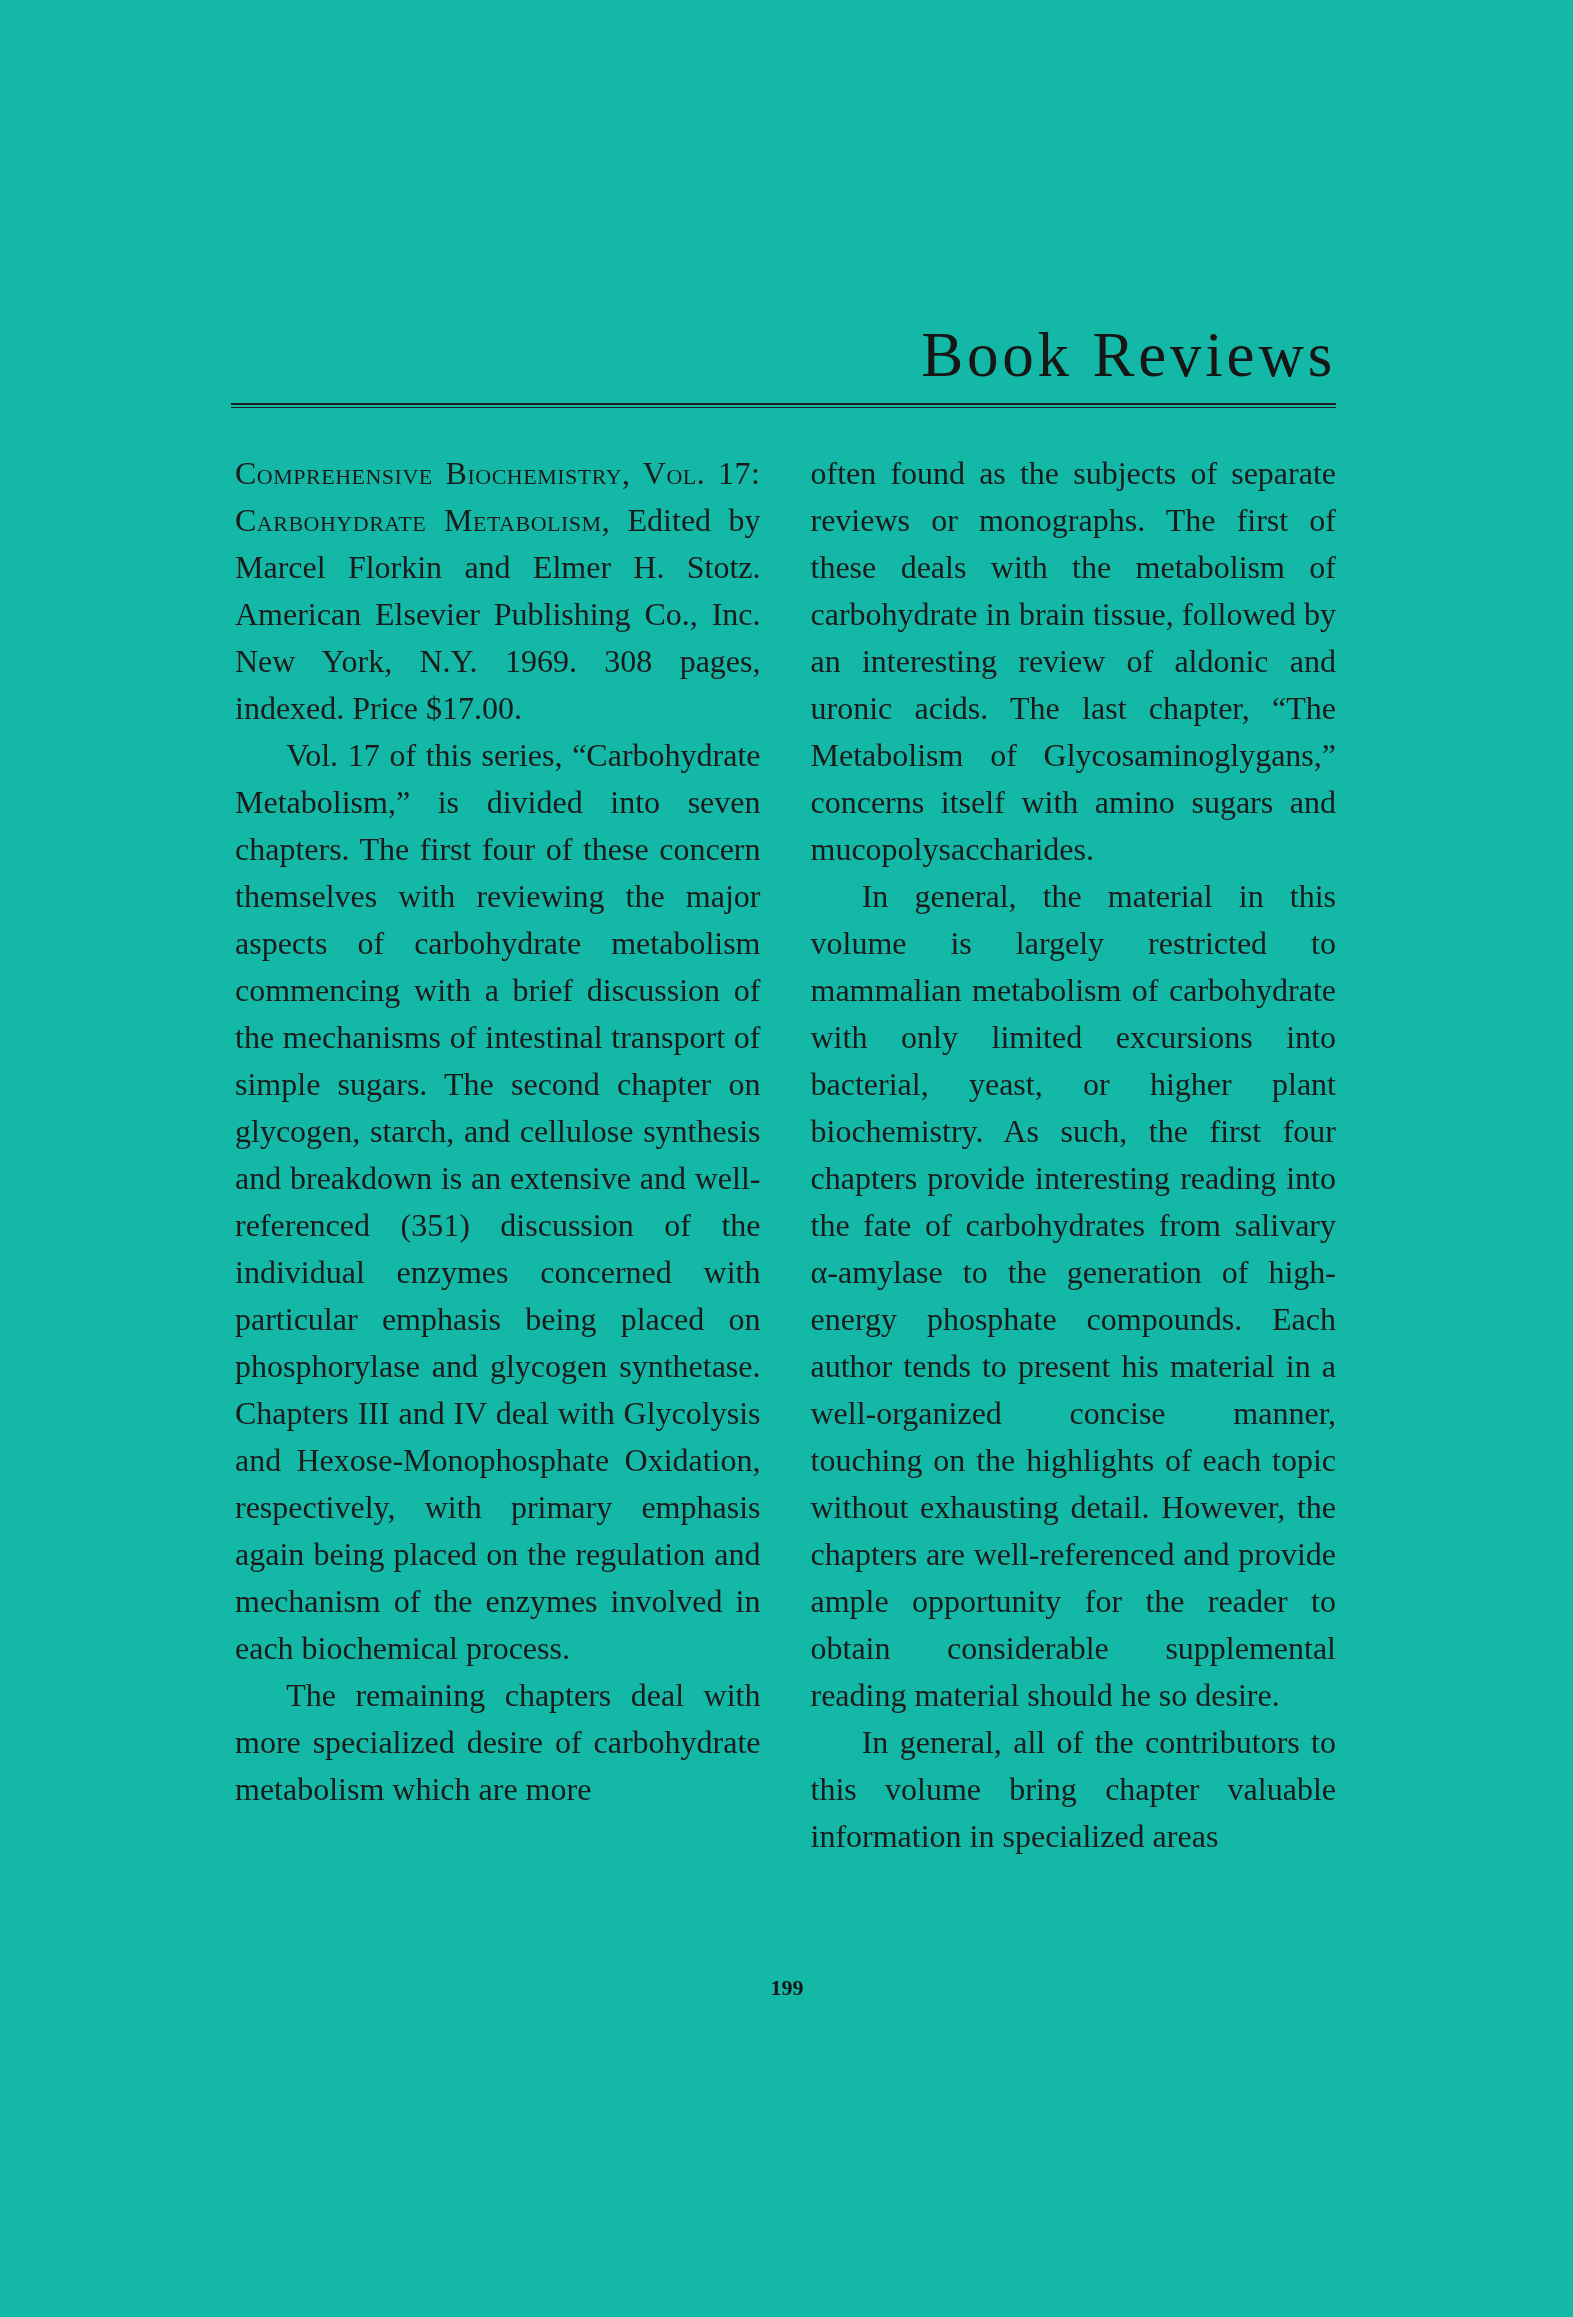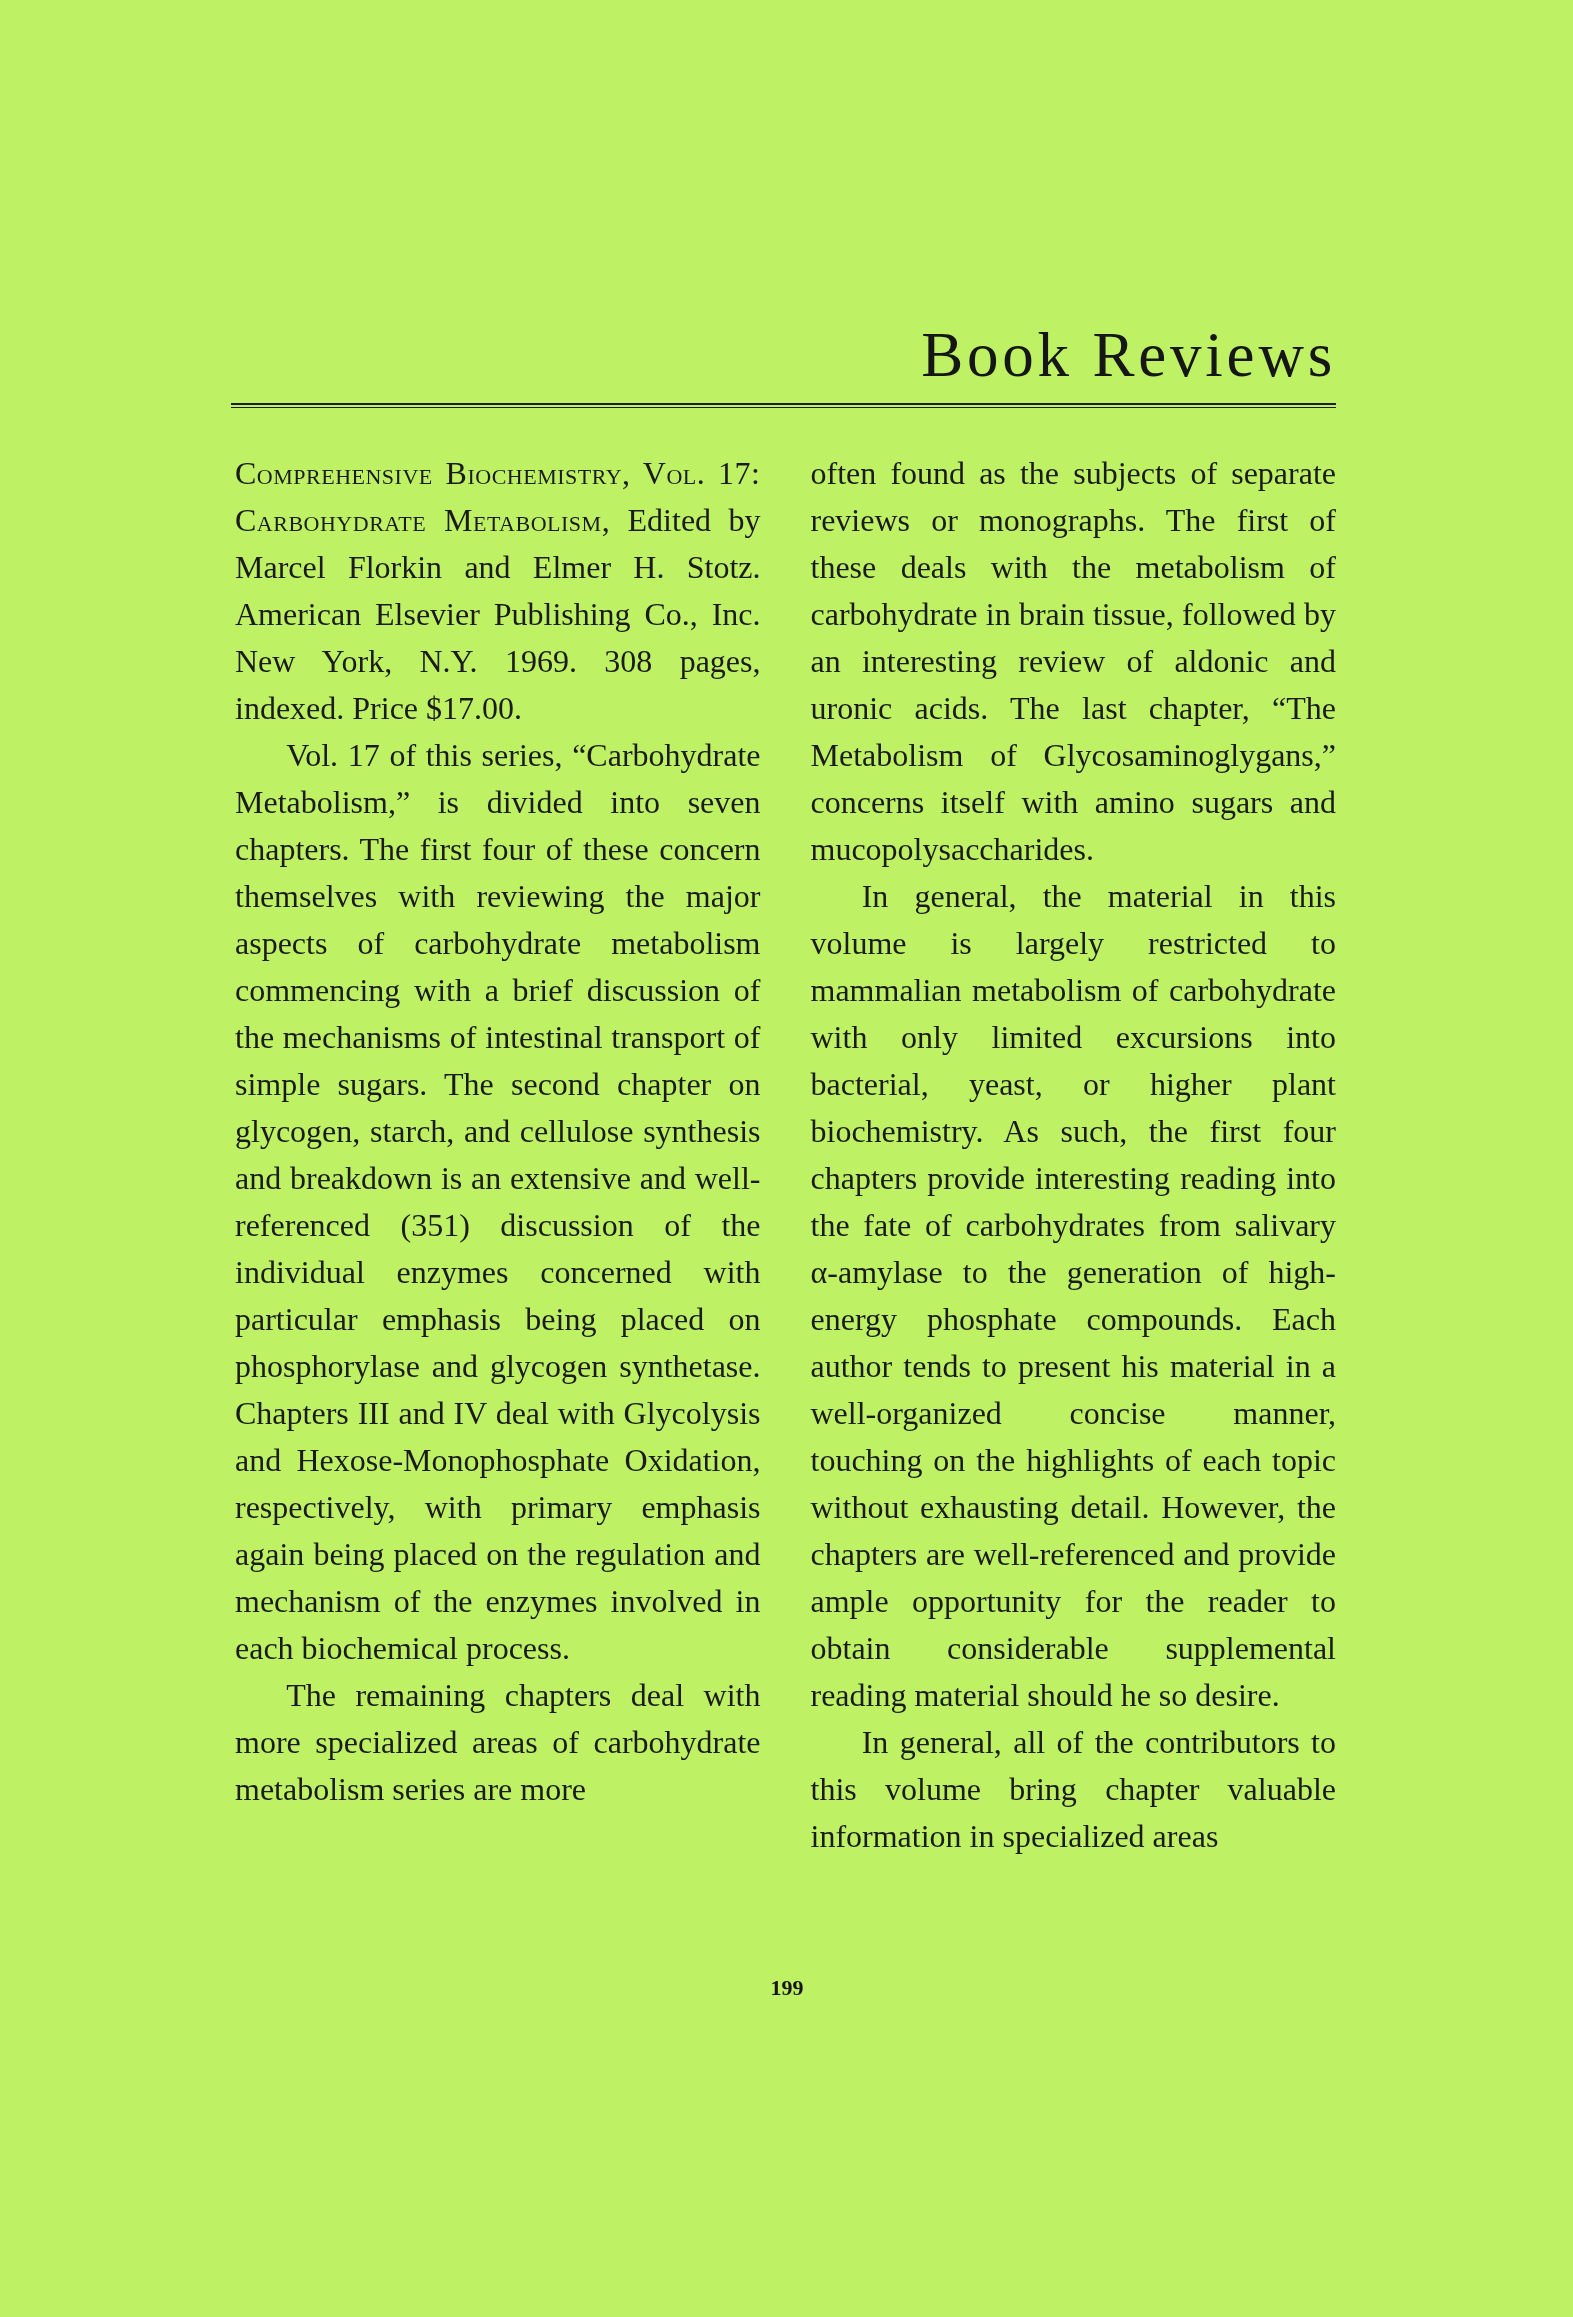--- a/index.html
+++ b/index.html
@@ -5,21 +5,21 @@
   html, body {
     margin: 0;
     padding: 0;
     background: #e8e6df;
   }
   .page {
     position: relative;
     width: 1574px;
     height: 2317px;
     margin: 0 auto;
-    background: #bef264;
+    background: #14b8a6;
     color: #1b1b1b;
     font-family: "Liberation Serif", "DejaVu Serif", serif;
     overflow: hidden;
   }
   .page-title {
     position: absolute;
     top: 277px;
     right: 238px;
     font-size: 63px;
     letter-spacing: 3.8px;
@@ -80,21 +80,21 @@
 
   <h1 class="page-title">Book Reviews</h1>
 
   <div class="divider-rule"></div>
 
   <div class="columns">
 
     <div class="column">
       <p><span class="citation-title">Comprehensive Biochemistry, Vol. 17: Carbohydrate Metabolism,</span><span> Edited by Marcel Florkin and Elmer H. Stotz. American Elsevier Publishing Co., Inc. New York, N.Y. 1969. 308 pages, indexed. Price $17.00.</span></p>
       <p class="indent">Vol. 17 of this series, “Carbohydrate Metabolism,” is divided into seven chapters. The first four of these concern themselves with reviewing the major aspects of carbohydrate metabolism commencing with a brief discussion of the mechanisms of intestinal transport of simple sugars. The second chapter on glycogen, starch, and cellulose synthesis and breakdown is an extensive and well-referenced (351) discussion of the individual enzymes concerned with particular emphasis being placed on phosphorylase and glycogen synthetase. Chapters III and IV deal with Glycolysis and Hexose-Monophosphate Oxidation, respectively, with primary emphasis again being placed on the regulation and mechanism of the enzymes involved in each biochemical process.</p>
-      <p class="indent">The remaining chapters deal with more specialized areas of carbohydrate metabolism series are more</p>
+      <p class="indent">The remaining chapters deal with more specialized desire of carbohydrate metabolism which are more</p>
     </div>
 
     <div class="column">
       <p>often found as the subjects of separate reviews or monographs. The first of these deals with the metabolism of carbohydrate in brain tissue, followed by an interesting review of aldonic and uronic acids. The last chapter, “The Metabolism of Glycosaminoglygans,” concerns itself with amino sugars and mucopolysaccharides.</p>
       <p class="indent">In general, the material in this volume is largely restricted to mammalian metabolism of carbohydrate with only limited excursions into bacterial, yeast, or higher plant biochemistry. As such, the first four chapters provide interesting reading into the fate of carbohydrates from salivary α-amylase to the generation of high-energy phosphate compounds. Each author tends to present his material in a well-organized concise manner, touching on the highlights of each topic without exhausting detail. However, the chapters are well-referenced and provide ample opportunity for the reader to obtain considerable supplemental reading material should he so desire.</p>
       <p class="indent">In general, all of the contributors to this volume bring chapter valuable information in specialized areas</p>
     </div>
 
   </div>
 

